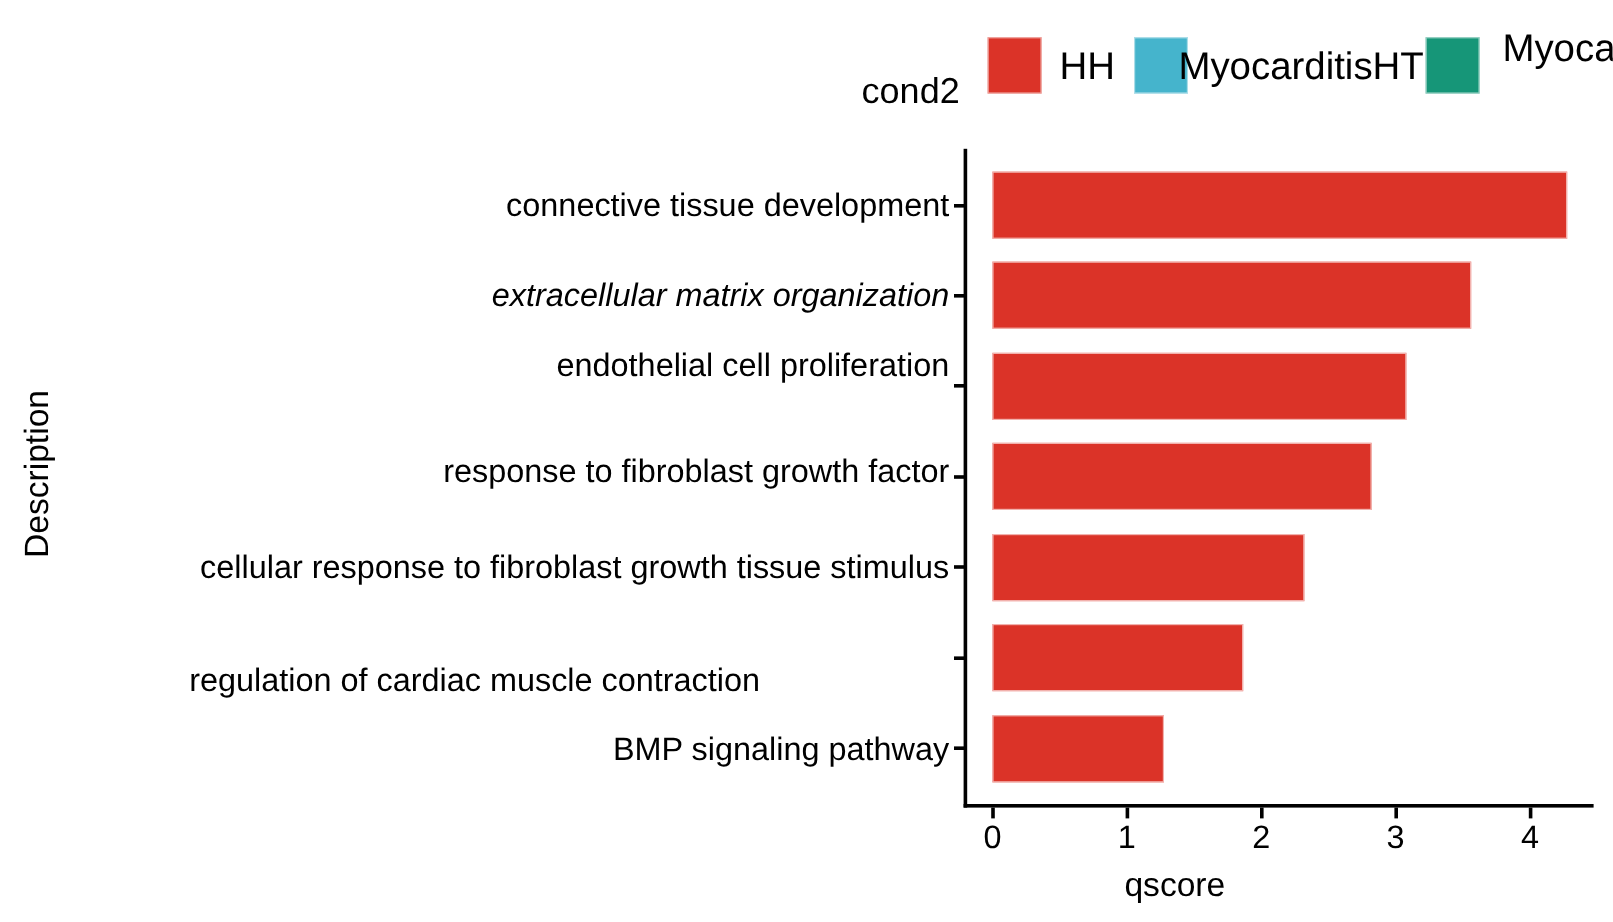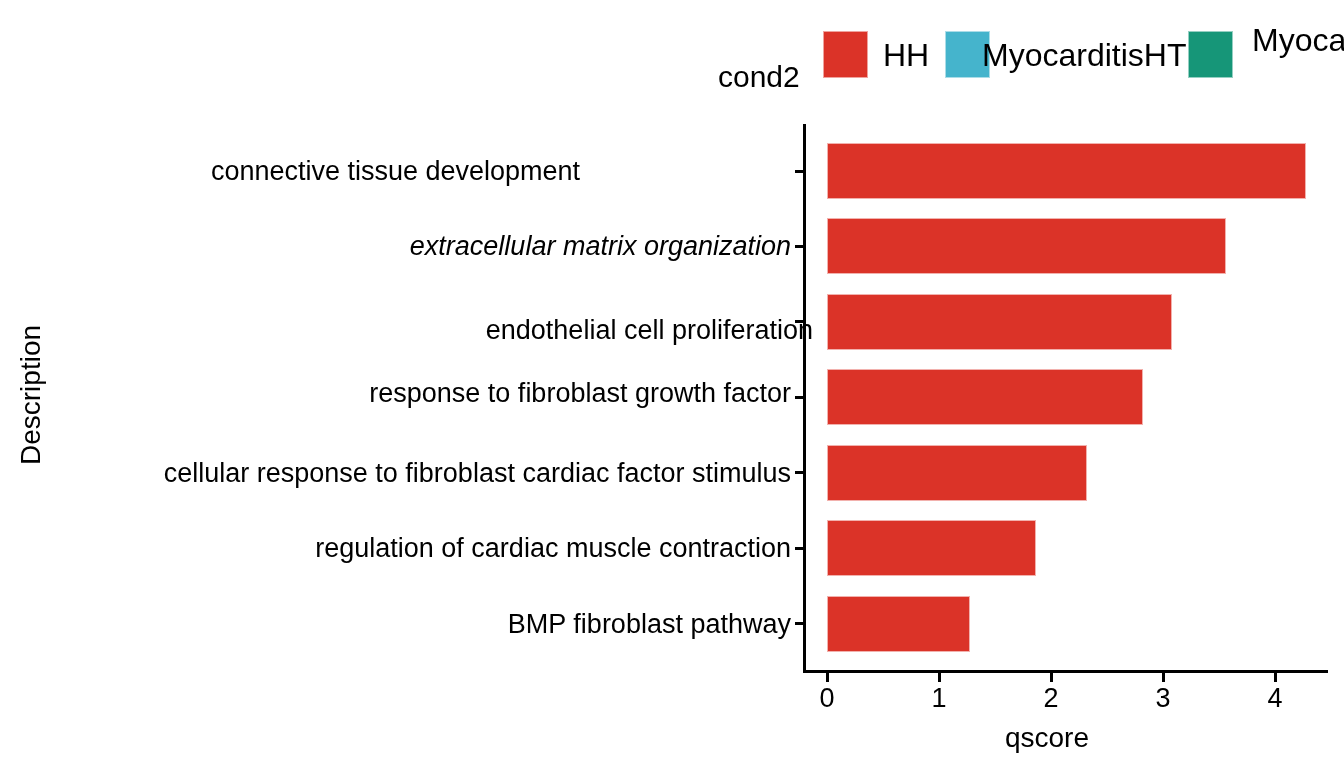--- a/index.html
+++ b/index.html
@@ -9,21 +9,21 @@
     font-family:"Liberation Sans", sans-serif;
     color:#000;
   }
   .abs{position:absolute;}
   
   .legend-title{font-size:30px;line-height:34px;margin-top:20px;}
   .legend-swatch{width:45px;height:47px;box-sizing:border-box;border:1px solid rgba(255,255,255,0.55);}
   .legend-label{font-size:32px;line-height:28px;white-space:nowrap;}
   
   .y-title{width:240px;height:34px;font-size:28px;text-align:center;transform:rotate(-90deg);line-height:34px;}
-  .x-title{width:220px;font-size:28px;text-align:center;line-height:32px;}
+  .x-title{width:220px;font-size:28px;text-align:left;line-height:32px;}
   
   .axis-line{background:#000;}
   .bar{box-sizing:border-box;border:1px solid rgba(255,246,244,0.65);}
   .cat-label{font-size:27px;line-height:40px;height:40px;text-align:right;white-space:nowrap;}
   .xtick{width:3px;height:9px;background:#000;}
   .ytick{width:9px;height:3px;background:#000;}
   .xtick-label{width:60px;font-size:27px;text-align:center;line-height:32px;}
 </style>
 </head>
 <body>
@@ -38,39 +38,39 @@
     <div class="abs legend-label" style="left: 1252px; top: 26px;">Myocard</div>
   </div>
 
 <div class="abs y-title" style="left:-89px;top:378px;">Description</div>
 
 <div class="abs axis-line" style="left:803px;top:124px;width:3px;height:549px;"></div>
 <div class="abs axis-line" style="left:803px;top:670px;width:525px;height:3px;"></div>
 
 <div id="plot-generated">
     <div class="abs bar" style="left: 827px; top: 143px; width: 479px; height: 56px; background: rgb(219, 51, 40);"></div>
-    <div class="abs cat-label" style="left: 0px; width: 791px; top: 151px; text-align: center;">connective tissue development</div>
+    <div class="abs cat-label" style="left: 0px; width: 791px; top: 151px;">connective tissue development</div>
     <div class="abs ytick" style="left: 795px; top: 170px;"></div>
     <div class="abs bar" style="left: 827px; top: 218px; width: 399px; height: 56px; background: rgb(219, 51, 40);"></div>
     <div class="abs cat-label" style="left: 0px; width: 791px; top: 226px; font-style: italic;">extracellular matrix organization</div>
     <div class="abs ytick" style="left: 795px; top: 245px;"></div>
     <div class="abs bar" style="left: 827px; top: 294px; width: 345px; height: 56px; background: rgb(219, 51, 40);"></div>
-    <div class="abs cat-label" style="left: 0px; width: 791px; top: 310px; padding-left: 22px;">endothelial cell proliferation</div>
+    <div class="abs cat-label" style="left: 0px; width: 791px; top: 284px;">endothelial cell proliferation</div>
     <div class="abs ytick" style="left: 795px; top: 320px;"></div>
     <div class="abs bar" style="left: 827px; top: 369px; width: 316px; height: 56px; background: rgb(219, 51, 40);"></div>
     <div class="abs cat-label" style="left: 0px; width: 791px; top: 373px;">response to fibroblast growth factor</div>
     <div class="abs ytick" style="left: 795px; top: 396px;"></div>
     <div class="abs bar" style="left: 827px; top: 445px; width: 260px; height: 56px; background: rgb(219, 51, 40);"></div>
-    <div class="abs cat-label" style="left: 0px; width: 791px; top: 453px;">cellular response to fibroblast cardiac factor stimulus</div>
+    <div class="abs cat-label" style="left: 0px; width: 791px; top: 453px;">cellular response to fibroblast growth tissue stimulus</div>
     <div class="abs ytick" style="left: 795px; top: 471px;"></div>
     <div class="abs bar" style="left: 827px; top: 520px; width: 209px; height: 56px; background: rgb(219, 51, 40);"></div>
-    <div class="abs cat-label" style="left: 0px; width: 791px; top: 528px;">regulation of cardiac muscle contraction</div>
+    <div class="abs cat-label" style="left: 0px; width: 791px; top: 547px; text-align: center;">regulation of cardiac muscle contraction</div>
     <div class="abs ytick" style="left: 795px; top: 547px;"></div>
     <div class="abs bar" style="left: 827px; top: 596px; width: 143px; height: 56px; background: rgb(219, 51, 40);"></div>
-    <div class="abs cat-label" style="left: 0px; width: 791px; top: 604px;">BMP fibroblast pathway</div>
+    <div class="abs cat-label" style="left: 0px; width: 791px; top: 604px;">BMP signaling pathway</div>
     <div class="abs ytick" style="left: 795px; top: 622px;"></div>
     <div class="abs xtick" style="left: 826px; top: 673px;"></div>
     <div class="abs xtick-label" style="left: 797px; top: 682px;">0</div>
     <div class="abs xtick" style="left: 938px; top: 673px;"></div>
     <div class="abs xtick-label" style="left: 909px; top: 682px;">1</div>
     <div class="abs xtick" style="left: 1050px; top: 673px;"></div>
     <div class="abs xtick-label" style="left: 1021px; top: 682px;">2</div>
     <div class="abs xtick" style="left: 1162px; top: 673px;"></div>
     <div class="abs xtick-label" style="left: 1133px; top: 682px;">3</div>
     <div class="abs xtick" style="left: 1274px; top: 673px;"></div>

